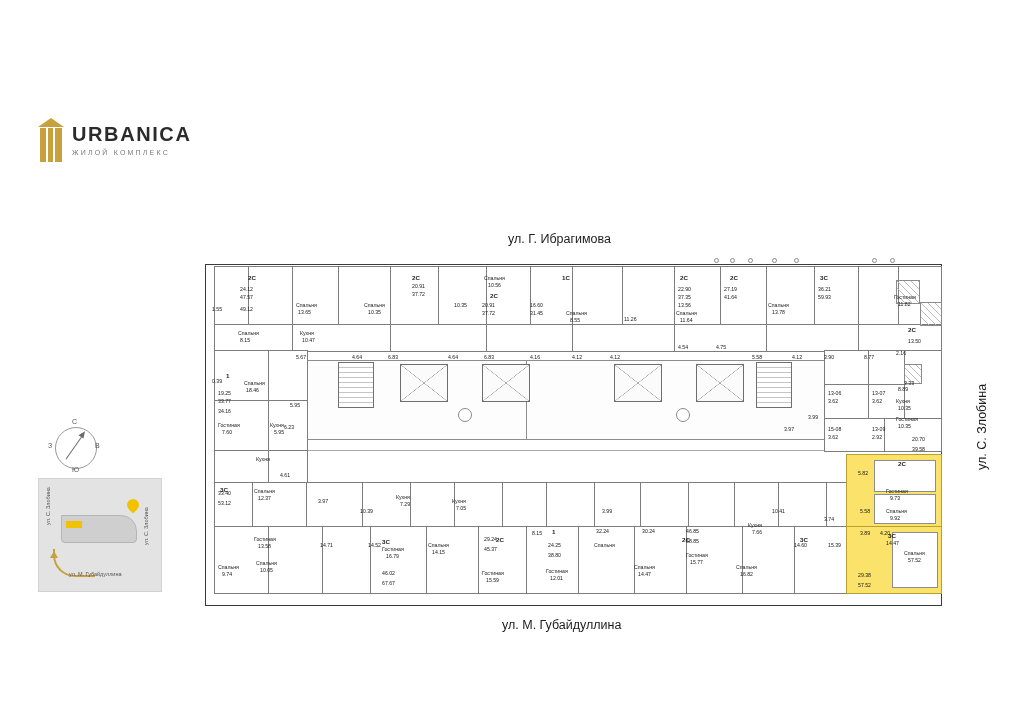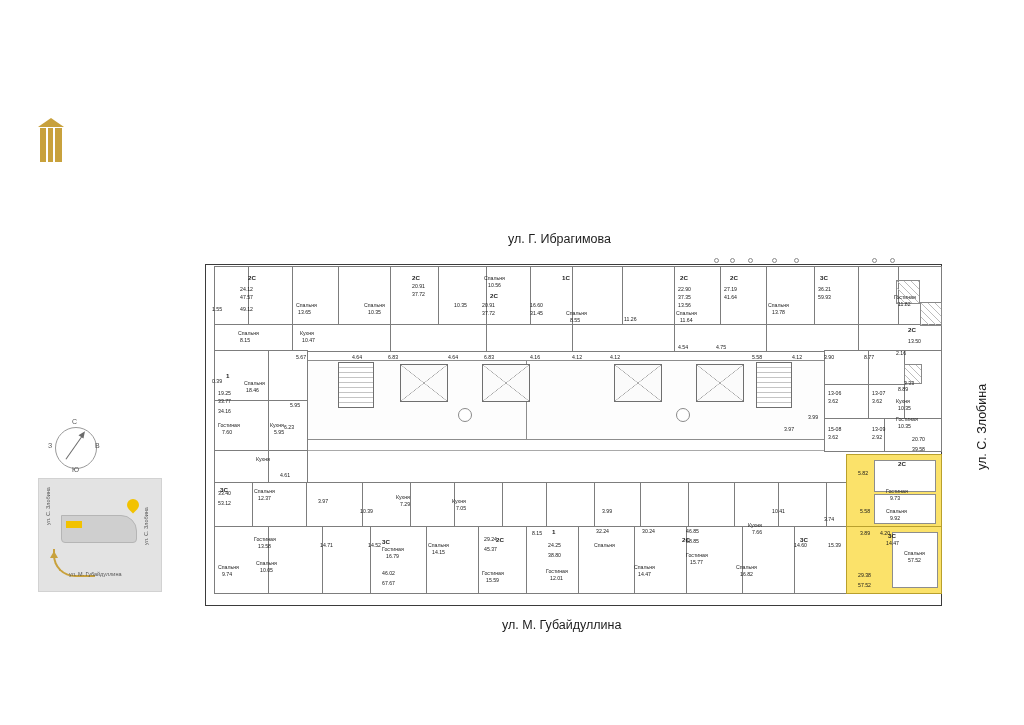--- a/index.html
+++ b/index.html
@@ -289,20 +289,24 @@
     background: #ffffff;
   }
 </style>
 </head>
 <body>
 
 <div id="logo">
   <div class="mark">
     <div class="top"></div>
     <div class="body"></div>
+  </div>
+  <div class="words">
+    <div class="name">URBANICA</div>
+    <div class="sub">ЖИЛОЙ КОМПЛЕКС</div>
   </div>
 </div>
 
 <div id="compass">
   <div class="ring"></div>
   <div class="needle"></div>
   <div class="lbl n">С</div>
   <div class="lbl e">В</div>
   <div class="lbl s">Ю</div>
   <div class="lbl w">З</div>

